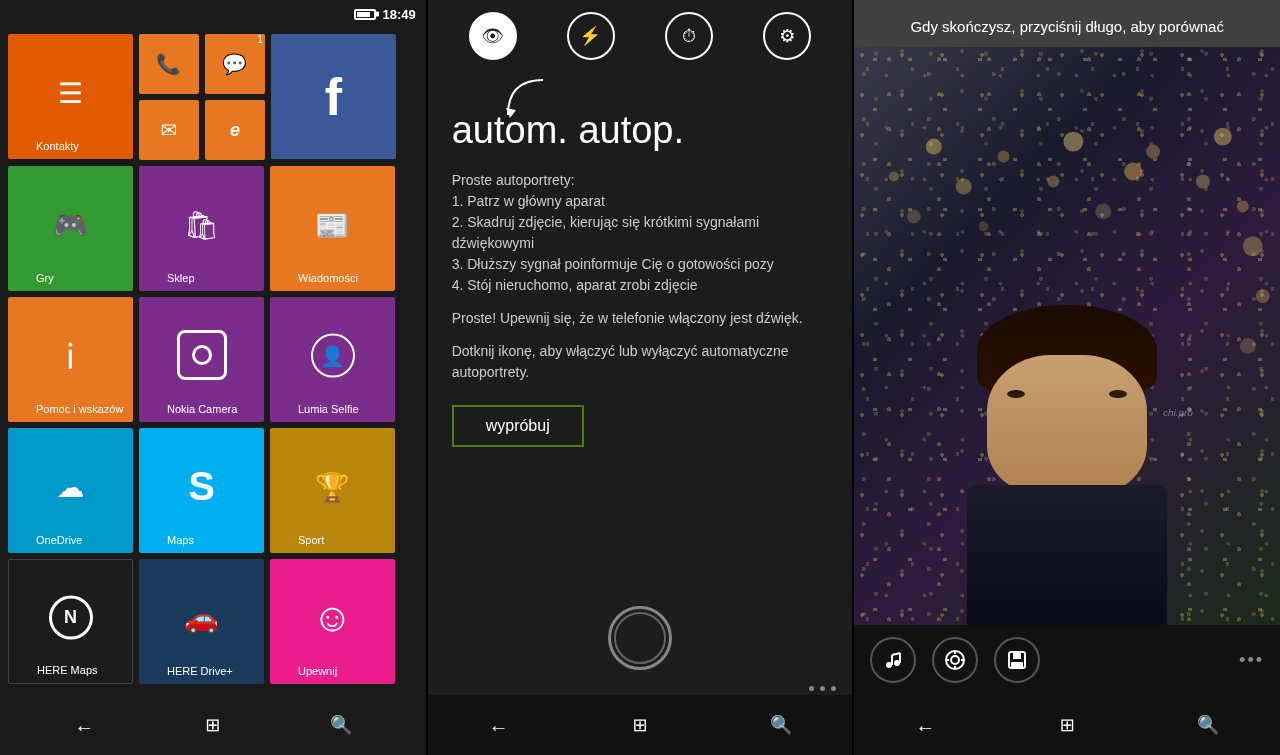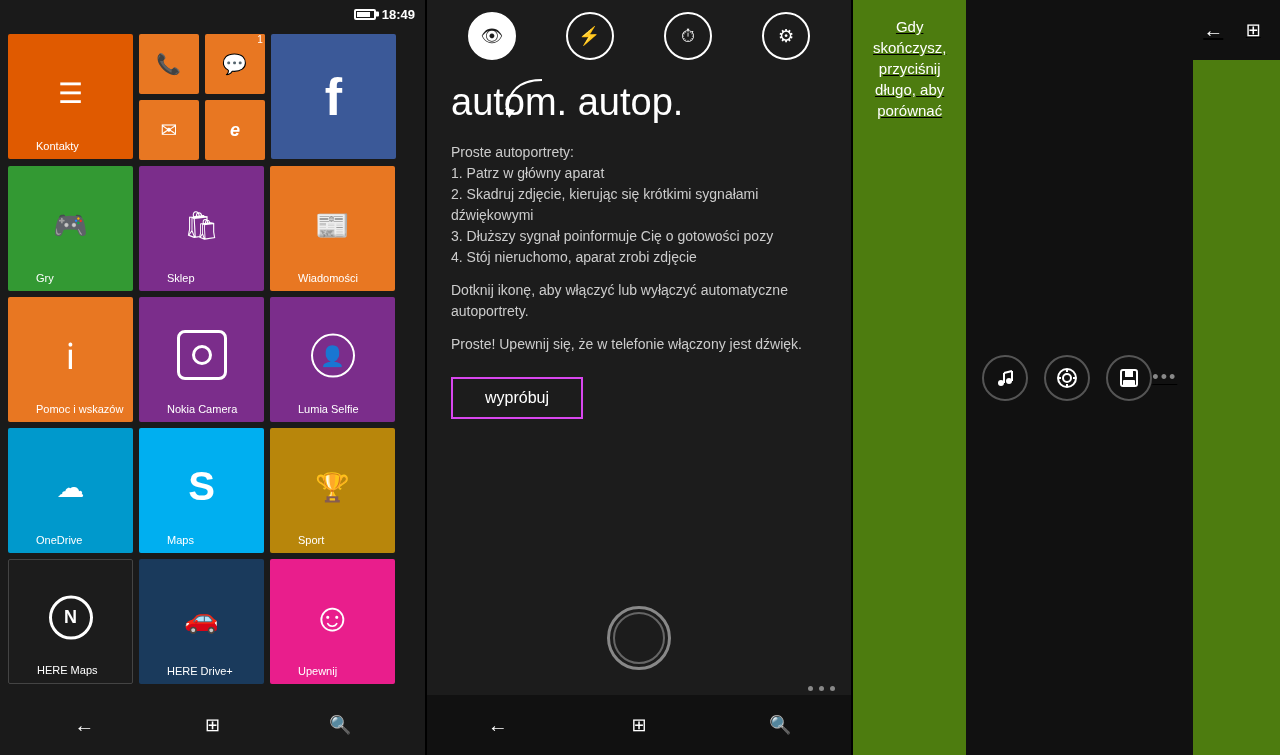--- a/index.html
+++ b/index.html
@@ -181,35 +181,36 @@
       padding: 10px 24px 16px;
       overflow: hidden;
     }
 
     .cam-title {
       color: white;
       font-size: 38px;
       font-weight: 300;
       line-height: 1.1;
       margin-bottom: 18px;
+      margin-top: 28px;
     }
 
     .cam-body {
       color: #ccc;
       font-size: 14px;
       line-height: 1.5;
     }
 
     .cam-body p {
       margin-bottom: 12px;
     }
 
     .cam-try-btn {
       display: inline-block;
-      border: 2px solid #d946ef;
+      border: 2px solid #4d7c0f;
       color: white;
       padding: 10px 32px;
       font-size: 16px;
       font-weight: 300;
       cursor: pointer;
       margin-top: 10px;
       background: transparent;
     }
 
     .camera-shutter-area {
@@ -257,25 +258,24 @@
       background: #111;
       display: flex;
       align-items: center;
       justify-content: space-around;
     }
 
     
     #panel-selfie {
       width: 427px;
       height: 755px;
-      background: #4d7c0f;
-      display: flex;
-      flex-direction: row;
+      background: #404040;
+      display: flex;
+      flex-direction: column;
       position: relative;
-      text-decoration: underline;
     }
 
     .selfie-header {
       padding: 16px 20px 10px;
       text-align: center;
     }
 
     .selfie-header-text {
       color: white;
       font-size: 15px;
@@ -546,22 +546,22 @@
 
   <div class="cam-content">
     <div class="cam-title">autom. autop.</div>
     <div class="cam-body">
       <p>Proste autoportrety:<br>
         1. Patrz w główny aparat<br>
         2. Skadruj zdjęcie, kierując się krótkimi sygnałami dźwiękowymi<br>
         3. Dłuższy sygnał poinformuje Cię o gotowości pozy<br>
         4. Stój nieruchomo, aparat zrobi zdjęcie
       </p>
+      <p>Proste! Upewnij się, że w telefonie włączony jest dźwięk.</p>
       <p>Dotknij ikonę, aby włączyć lub wyłączyć automatyczne autoportrety.</p>
-      <p>Proste! Upewnij się, że w telefonie włączony jest dźwięk.</p>
     </div>
     <button class="cam-try-btn">wypróbuj</button>
   </div>
 
   <div class="camera-shutter-area">
     <div class="shutter-btn">
       <div class="shutter-inner"></div>
     </div>
   </div>
 

